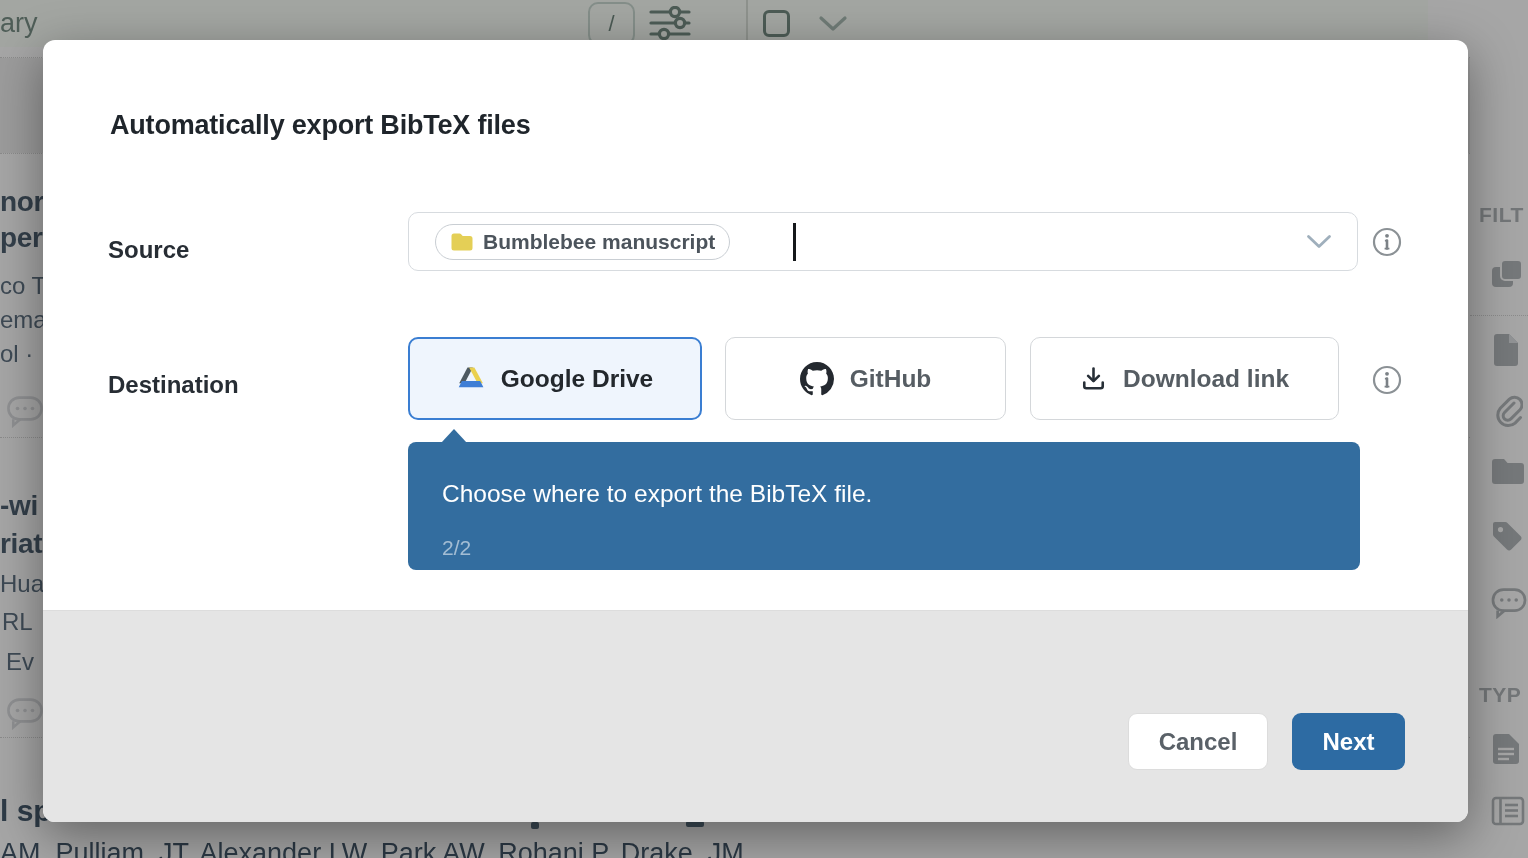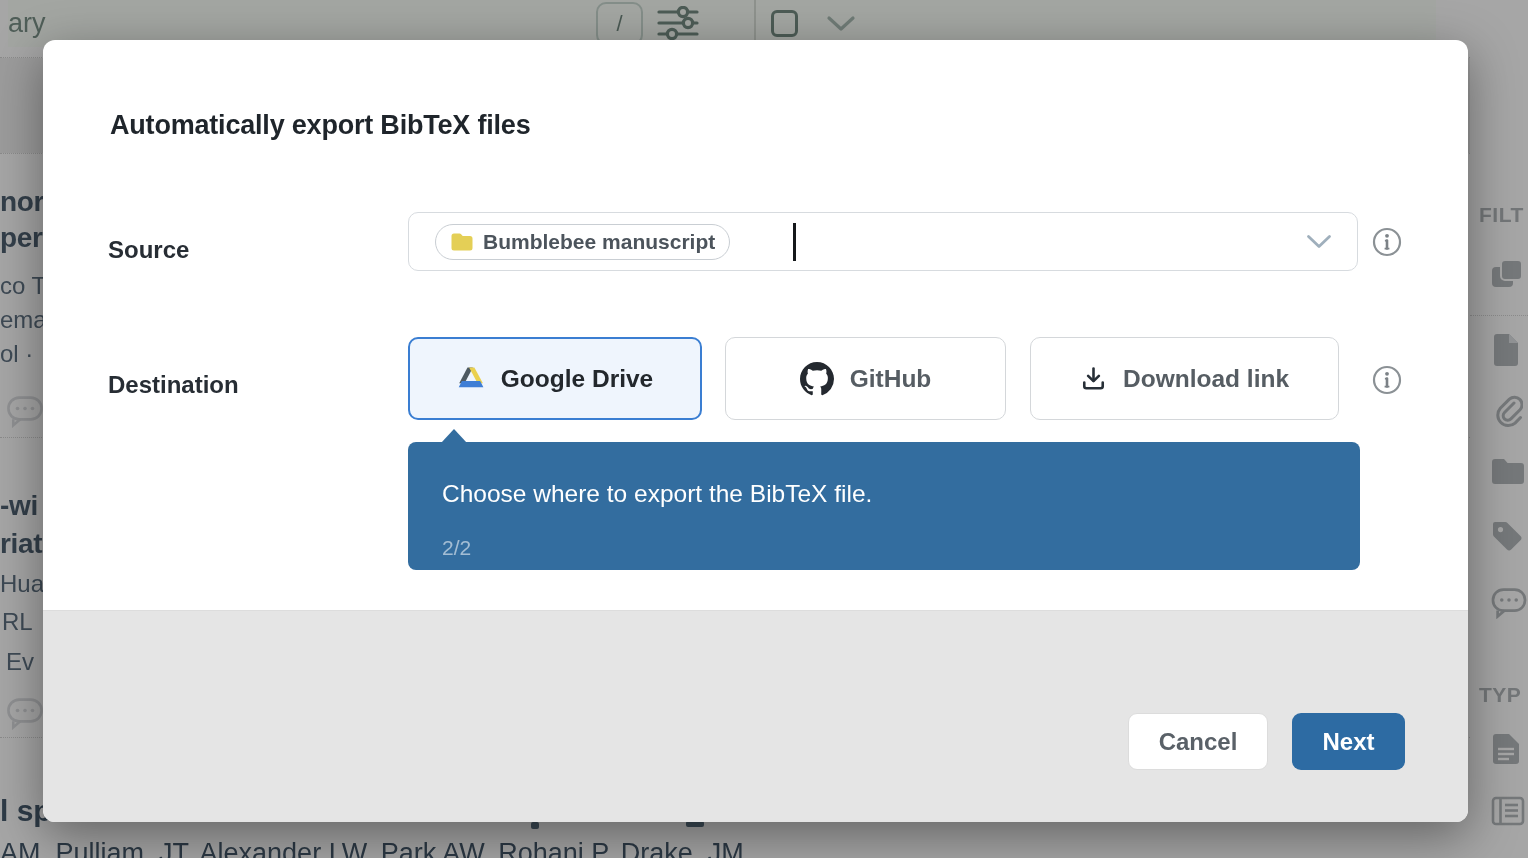--- a/index.html
+++ b/index.html
@@ -1,21 +1,21 @@
 <!DOCTYPE html>
 <html><head>
 <meta charset="utf-8">
 <style>
   * { margin:0; padding:0; box-sizing:border-box; }
   html,body { width:1528px; height:858px; overflow:hidden; background:#a6a6a6;
     font-family:"Liberation Sans", sans-serif; }
   .screen { position:relative; width:1528px; height:858px; background:#a6a6a6; overflow:hidden; }
 
   
-  .toolbar { position:absolute; left:0; top:0; width:1428px; height:47px; background:#a3a6a2;margin-left:8px; }
+  .toolbar { position:absolute; left:0; top:0; width:1428px; height:47px; background:#a3a6a2; }
   .lib-frag { position:absolute; left:0; top:8px; font-size:27px; font-weight:500; color:#4f5e58; }
   .slash-btn { position:absolute; left:588px; top:2px; width:47px; height:43px;
     border:2px solid #848e89; border-radius:10px; color:#4a5953; font-size:22px;
     display:flex; align-items:center; justify-content:center; }
   .sliders { position:absolute; left:648px; top:6px; }
   .tb-divider { position:absolute; left:746px; top:0; width:2px; height:42px; background:#8e928d; }
   .tb-check { position:absolute; left:763px; top:10px; width:27px; height:27px;
     border:3px solid #4d5c56; border-radius:6px; }
   .tb-chev { position:absolute; left:818px; top:14px; }
 

